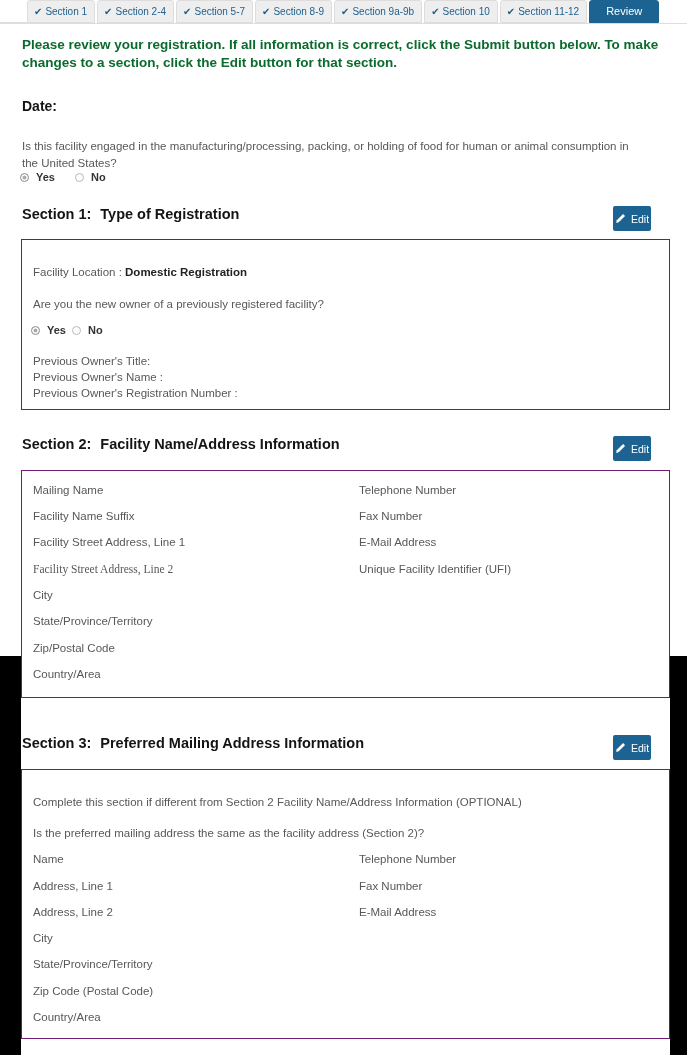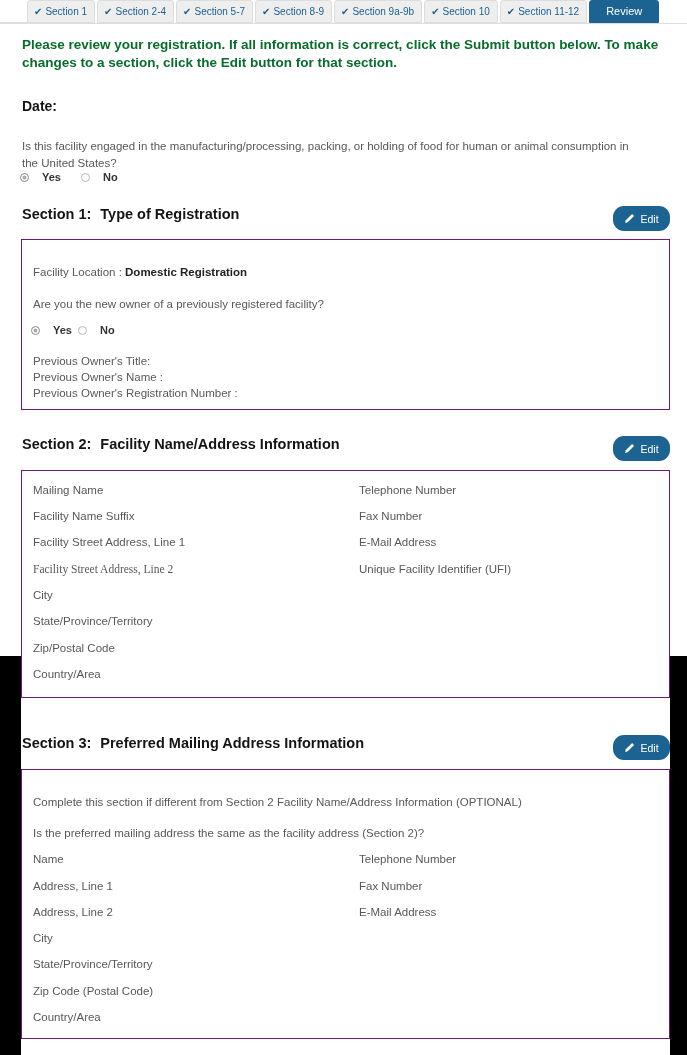--- a/index.html
+++ b/index.html
@@ -53,37 +53,37 @@
   
   .topq {
     position: absolute; left: 22px; top: 138px; width: 625px;
     font-size: 11.5px; color: #585858; line-height: 1.45;
   }
   .topq-radios {
     position: absolute; left: 20px; top: 171px;
     display: flex; align-items: center; gap: 20px;
     font-size: 11px; font-weight: bold; color: #333;
   }
-  .radio-wrap { display: inline-flex; align-items: center; gap: 13px; }
+  .radio-wrap { display: inline-flex; align-items: center; gap: 7px; }
   .radio {
     display: inline-block; width: 9px; height: 9px; border-radius: 50%;
     border: 1px solid #b9b9b9; background: #fdfdfd;
   }
   .radio.checked { background: #a9a9a9; border-color: #9a9a9a; box-shadow: inset 0 0 0 1.5px #fff; }
 
   
   .sec-head {
     position: absolute; left: 22px;
     font-size: 14.5px; font-weight: bold; color: #141414; white-space: nowrap;
   }
   .sec-head .num { margin-right: 9px; }
 
   .edit-btn {
-    position: absolute; width: 57px; height: 25px;
-    background: #1d6391; border: none; border-radius: 11px;
+    position: absolute; width: 38px; height: 25px;
+    background: #1d6391; border: none; border-radius: 2px;
     display: flex; align-items: center; justify-content: center; gap: 5px;
     color: #ffffff; font-size: 10.5px; cursor: pointer;
   }
   .edit-btn .pencil { display: inline-block; width: 11px; height: 11px; }
 
   
   .card {
     position: absolute; left: 21px; width: 649px;
     background: #ffffff; border: 1px solid #701a75;
   }

